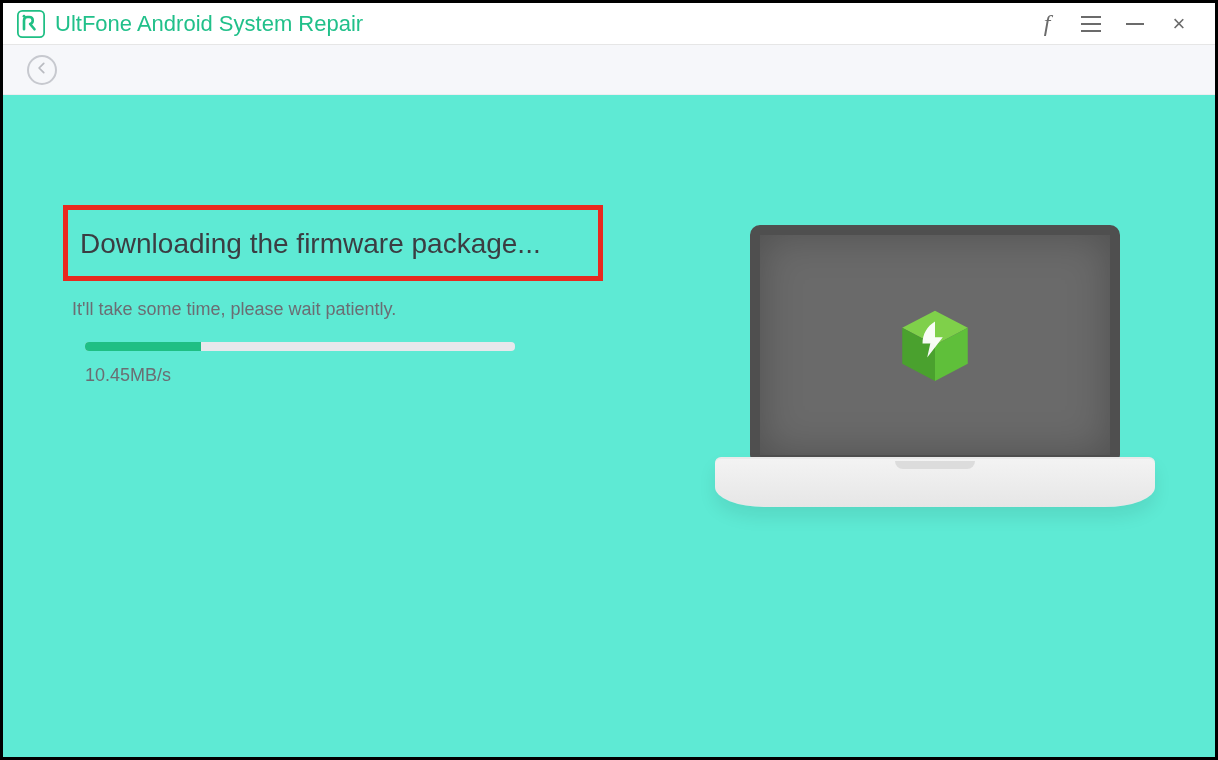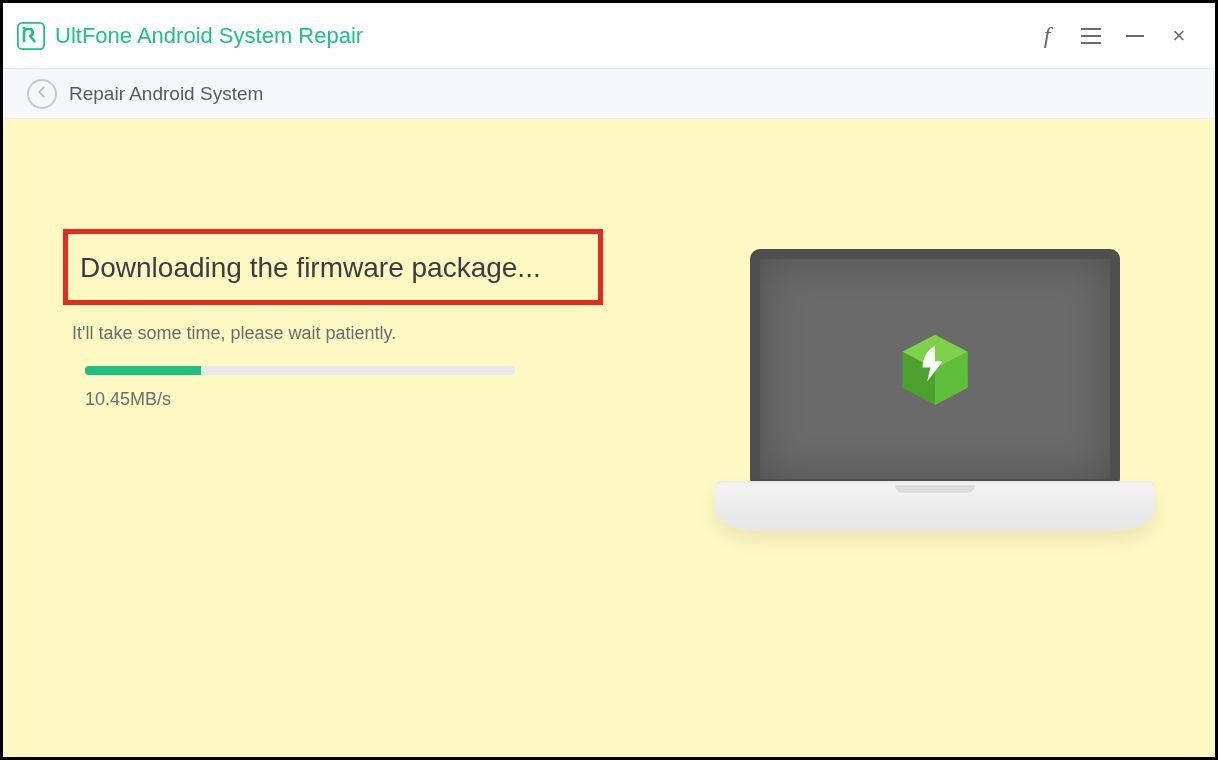--- a/index.html
+++ b/index.html
@@ -2,21 +2,21 @@
 <html><head>
 <meta charset="utf-8">
 <style>
   * { box-sizing: border-box; margin: 0; padding: 0; }
   html, body { width: 1218px; height: 760px; font-family: "Segoe UI", Arial, sans-serif; }
   .outer {
     width: 1218px; height: 760px; border: 3px solid #000; background: #fff;
     display: flex; flex-direction: column;
   }
   .titlebar {
-    height: 66px; display: flex; align-items: center; padding: 0 14px;
+    height: 42px; display: flex; align-items: center; padding: 0 14px;
     border-bottom: 1px solid #e6e6e6;
   }
   .logo {
     width: 28px; height: 28px; margin-right: 10px; position: relative;
     display: flex; align-items: center; justify-content: center;
   }
   .app-title { color: #21c08a; font-size: 22px; font-weight: 500; }
   .titlebar-spacer { flex: 1; }
   .titlebar-btn {
     width: 44px; height: 40px; display: flex; align-items: center; justify-content: center;
@@ -34,21 +34,21 @@
   }
   .back-circle {
     width: 30px; height: 30px; border: 2px solid #c7c9cf; border-radius: 50%;
     display: flex; align-items: center; justify-content: center; margin-right: 12px;
     cursor: pointer;
   }
   .back-arrow { color: #b9bbc1; font-size: 16px; line-height: 1; }
   .breadcrumb { color: #5a5c61; font-size: 19px; }
 
   .content {
-    flex: 1; background: #fef9c3; position: relative; padding: 0;
+    flex: 1; background: #5eead4; position: relative; padding: 0;
   }
 
   .left-panel {
     position: absolute; left: 60px; top: 110px; width: 540px;
   }
   .highlight-box {
     border: 5px solid #e8291f; padding: 18px 12px 16px 12px; margin-bottom: 18px;
   }
   .headline {
     font-size: 28px; color: #3b3d42; font-weight: 400;
@@ -128,21 +128,20 @@
   </div>
 
   <div class="subheader">
     <div class="back-circle">
       <span class="back-arrow">
         <svg width="14" height="14" viewBox="0 0 24 24">
             <path d="M15 4 L7 12 L15 20" fill="none" stroke="#b9bbc1" stroke-width="3" stroke-linecap="round" stroke-linejoin="round"></path>
           </svg>
       </span>
     </div>
-    <div class="breadcrumb">Repair Android System</div>
   </div>
 
   <div class="content">
 
     <div class="left-panel">
       <div class="highlight-box">
         <div class="headline">Downloading the firmware package...</div>
       </div>
       <div class="subtext">It'll take some time, please wait patiently.</div>
       <div class="progress-wrap">

